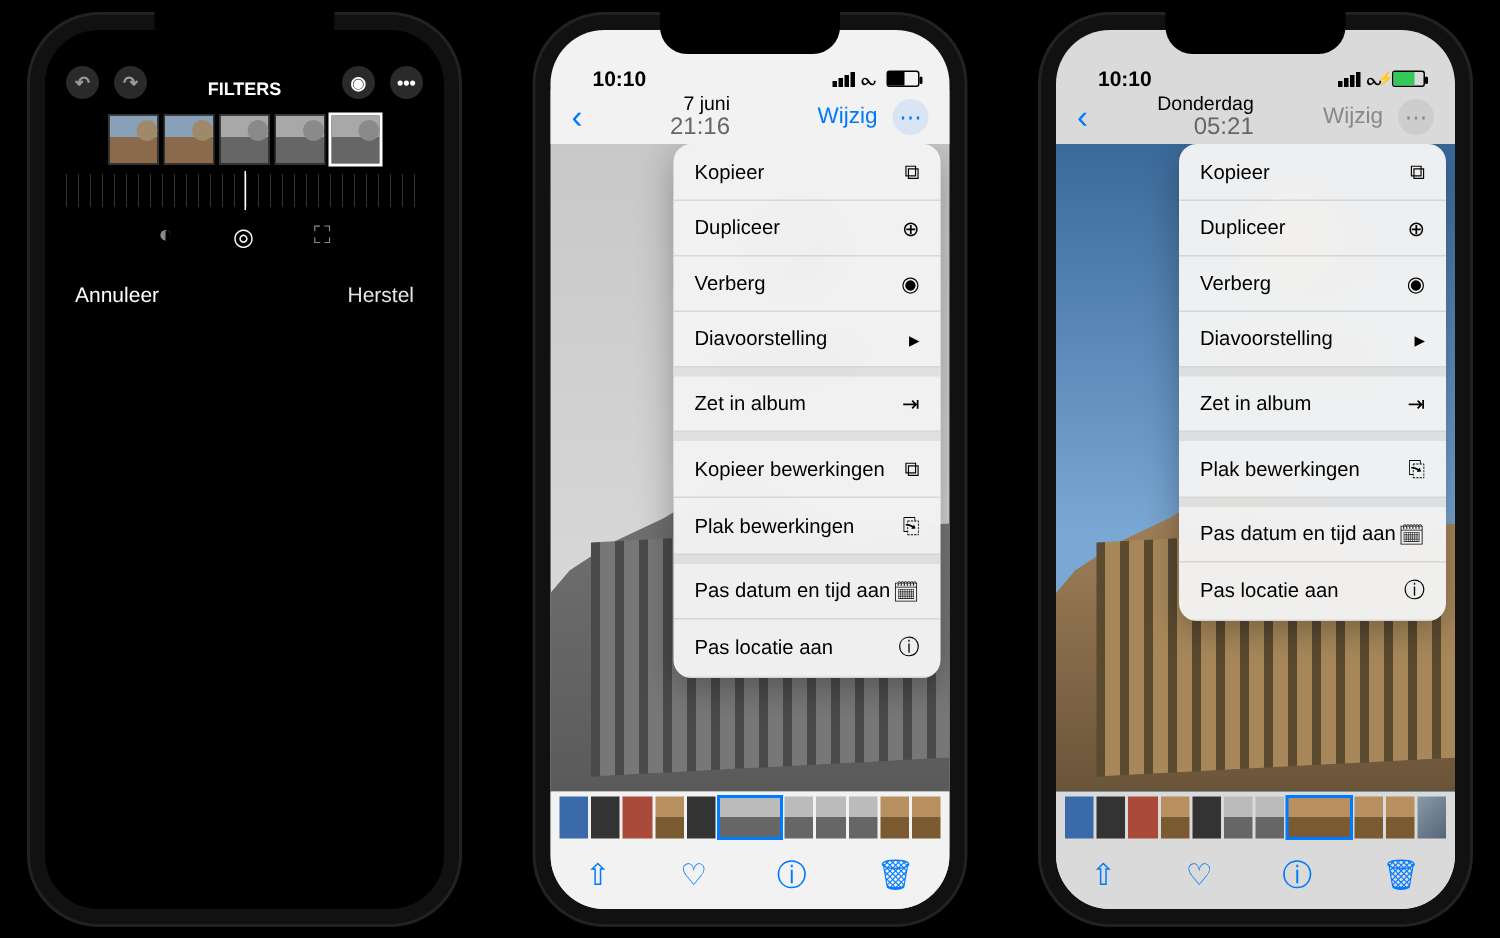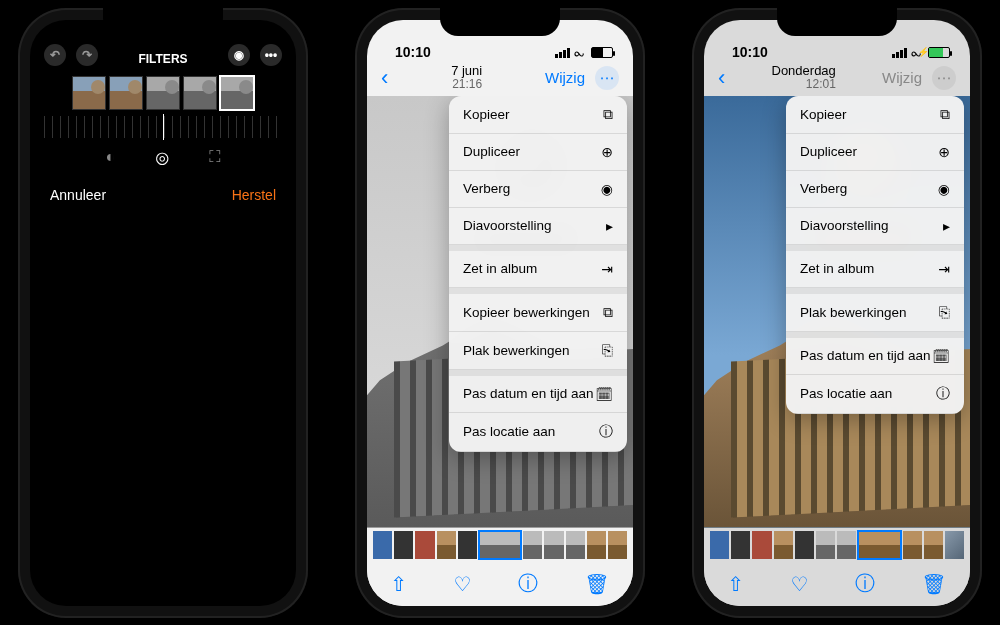--- a/index.html
+++ b/index.html
@@ -160,21 +160,21 @@
     color:#888;
     font-size:16px;
   }
   .p1-bottom {
     display:flex;
     justify-content:space-between;
     padding:10px 20px 16px 20px;
     font-size:14px;
   }
   .p1-bottom .cancel{ color:#fff; }
-  .p1-bottom .reset{ color:#f97316; }
+  .p1-bottom .reset{ color:#e5e5e5; }
 
   
   .lightscreen { background:#f2f2f2; color:#000; }
   .statusbar {
     height:40px;
     display:flex;
     justify-content:space-between;
     align-items:flex-end;
     padding:0 20px 0 28px;
     font-size:14px;
@@ -196,21 +196,21 @@
     height:36px;
     display:flex;
     align-items:center;
     justify-content:space-between;
     padding:0 14px;
     font-size:15px;
     background:#f2f2f2;
   }
   .headerbar .center { text-align:right; line-height:1.1;}
   .headerbar .center .date{ font-size:13px; font-weight:500;}
-  .headerbar .center .time{ font-size:12px; color:#666;}
+  .headerbar .center .time{ font-size:16px; color:#666;}
   .blue { color:#007aff; }
   .grey { color:#888; }
   .back-chevron { font-size:22px; font-weight:300; }
   .dots-circle {
     width:24px;height:24px;border-radius:50%;
     display:flex;align-items:center;justify-content:center;
     font-size:15px;
     color:#007aff;
     background:rgba(0,122,255,.1);
   }
@@ -430,21 +430,21 @@
         <span style="font-size:12px">⧜</span>
         <div class="batt green">
             <div class="fill" style="width:70%"></div>
           </div>
       </div>
     </div>
     <div class="headerbar" style="background:#dadada">
       <span class="blue back-chevron">‹</span>
       <div class="center">
         <div class="date">Donderdag</div>
-        <div class="time">12:01</div>
+        <div class="time">05:21</div>
       </div>
       <div style="display:flex;gap:10px;align-items:center">
         <span class="grey">Wijzig</span>
         <div class="dots-circle" style="color:#888;background:rgba(0,0,0,.06)">⋯</div>
       </div>
     </div>
     <div class="photoarea">
       <div class="sky c3"></div>
       <div class="dome c3"></div>
       <div class="domebase c3"></div>

